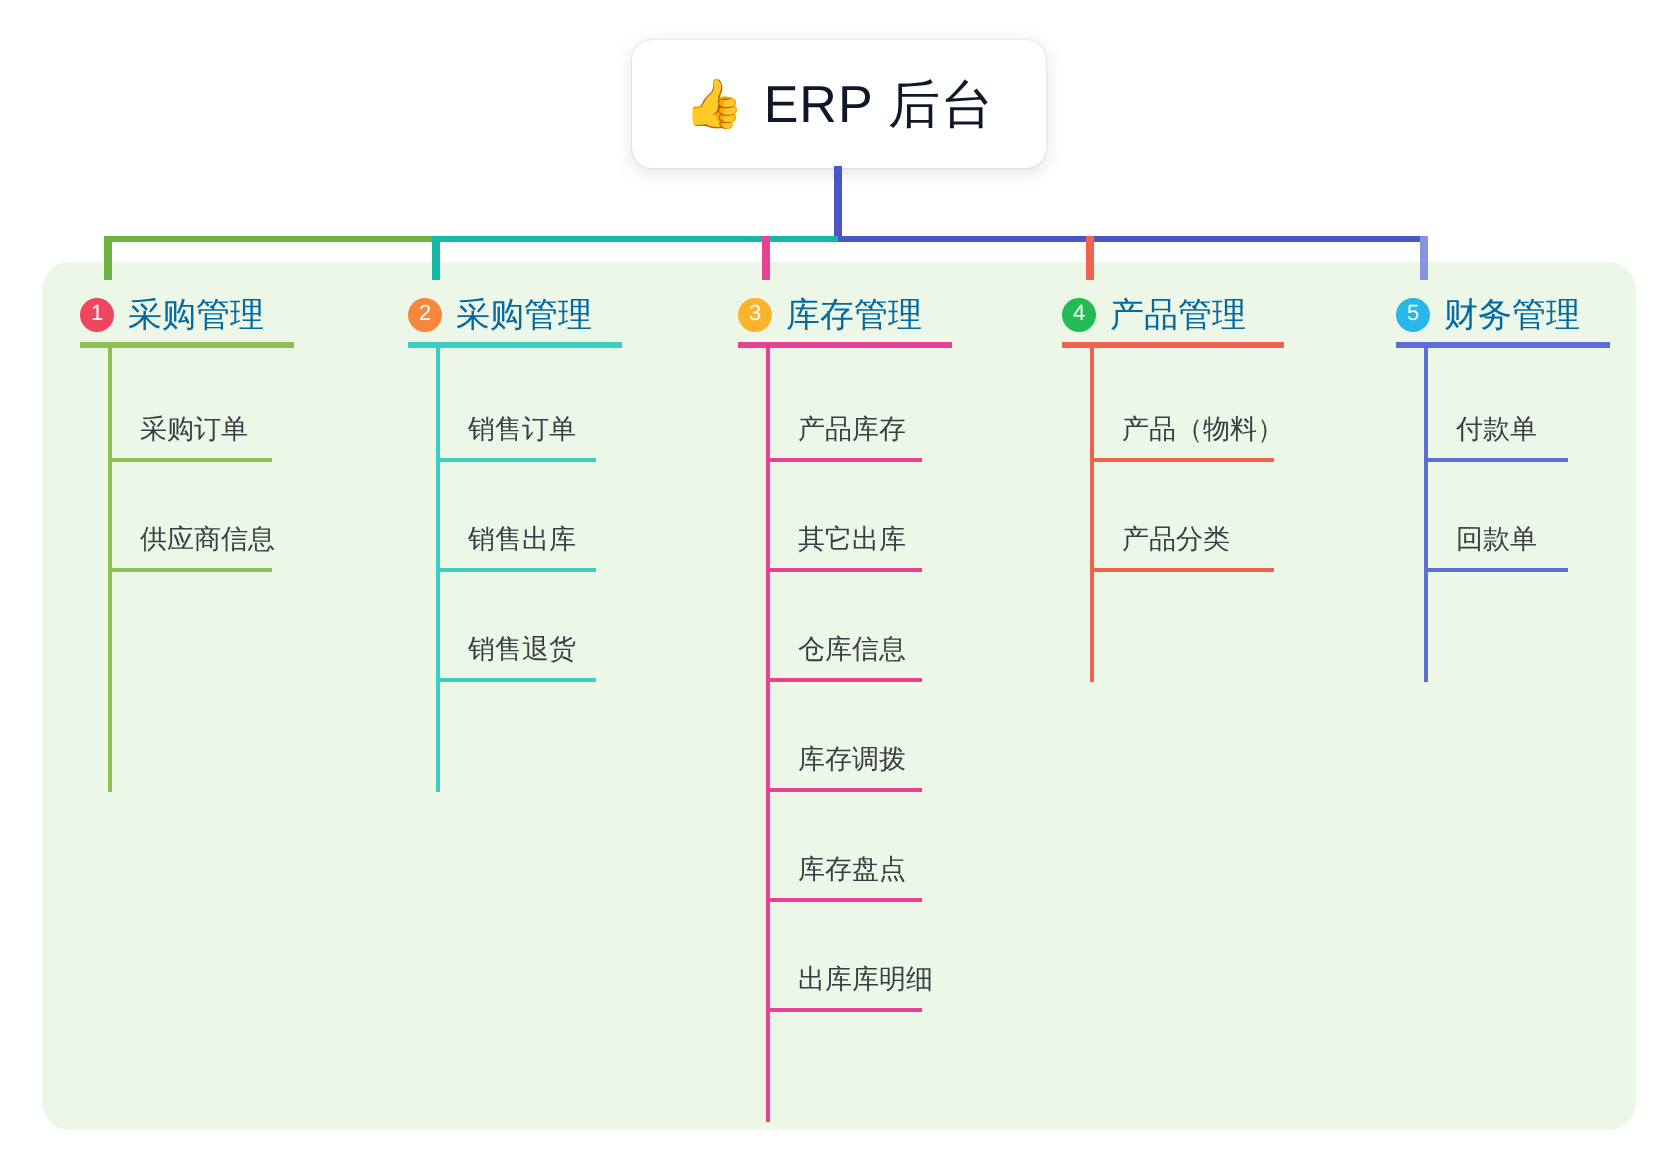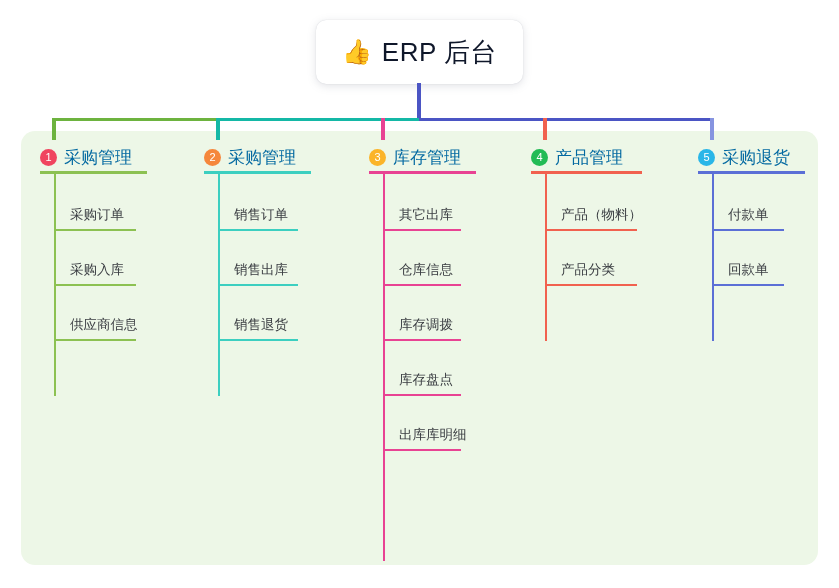--- a/index.html
+++ b/index.html
@@ -154,24 +154,20 @@
         <span class="col-title">采购管理</span>
         <span class="head-rule" style="width: 107px; background: rgb(140, 193, 82);"></span>
       </div>
       <span class="rail" style="background: rgb(140, 193, 82); height: 222px;"></span>
       <div class="items">
         <div class="item">
           <span class="item-label">采购订单</span>
           <span class="item-rule" style="width: 82px; background: rgb(140, 193, 82);"></span>
         </div>
         <div class="item">
-          <span class="item-label">采购入库</span>
-          <span class="item-rule" style="width: 82px; background: rgb(140, 193, 82);"></span>
-        </div>
-        <div class="item">
           <span class="item-label">供应商信息</span>
           <span class="item-rule" style="width: 82px; background: rgb(140, 193, 82);"></span>
         </div>
       </div>
     </div>
     <div class="column" style="left: 204px;">
       <div class="col-head">
         <span class="badge" style="background: rgb(245, 135, 60);">2</span>
         <span class="col-title">采购管理</span>
         <span class="head-rule" style="width: 107px; background: rgb(60, 207, 192);"></span>
@@ -194,20 +190,24 @@
     </div>
     <div class="column" style="left: 369px;">
       <div class="col-head">
         <span class="badge" style="background: rgb(251, 180, 41);">3</span>
         <span class="col-title">库存管理</span>
         <span class="head-rule" style="width: 107px; background: rgb(232, 67, 147);"></span>
       </div>
       <span class="rail" style="background: rgb(232, 67, 147); height: 387px;"></span>
       <div class="items">
         <div class="item">
+          <span class="item-label">产品库存</span>
+          <span class="item-rule" style="width: 78px; background: rgb(232, 67, 147);"></span>
+        </div>
+        <div class="item">
           <span class="item-label">其它出库</span>
           <span class="item-rule" style="width: 78px; background: rgb(232, 67, 147);"></span>
         </div>
         <div class="item">
           <span class="item-label">仓库信息</span>
           <span class="item-rule" style="width: 78px; background: rgb(232, 67, 147);"></span>
         </div>
         <div class="item">
           <span class="item-label">库存调拨</span>
           <span class="item-rule" style="width: 78px; background: rgb(232, 67, 147);"></span>
@@ -236,21 +236,21 @@
         </div>
         <div class="item">
           <span class="item-label">产品分类</span>
           <span class="item-rule" style="width: 92px; background: rgb(241, 97, 79);"></span>
         </div>
       </div>
     </div>
     <div class="column" style="left: 698px;">
       <div class="col-head">
         <span class="badge" style="background: rgb(41, 182, 232);">5</span>
-        <span class="col-title">采购退货</span>
+        <span class="col-title">财务管理</span>
         <span class="head-rule" style="width: 107px; background: rgb(91, 111, 214);"></span>
       </div>
       <span class="rail" style="background: rgb(91, 111, 214); height: 167px;"></span>
       <div class="items">
         <div class="item">
           <span class="item-label">付款单</span>
           <span class="item-rule" style="width: 72px; background: rgb(91, 111, 214);"></span>
         </div>
         <div class="item">
           <span class="item-label">回款单</span>

